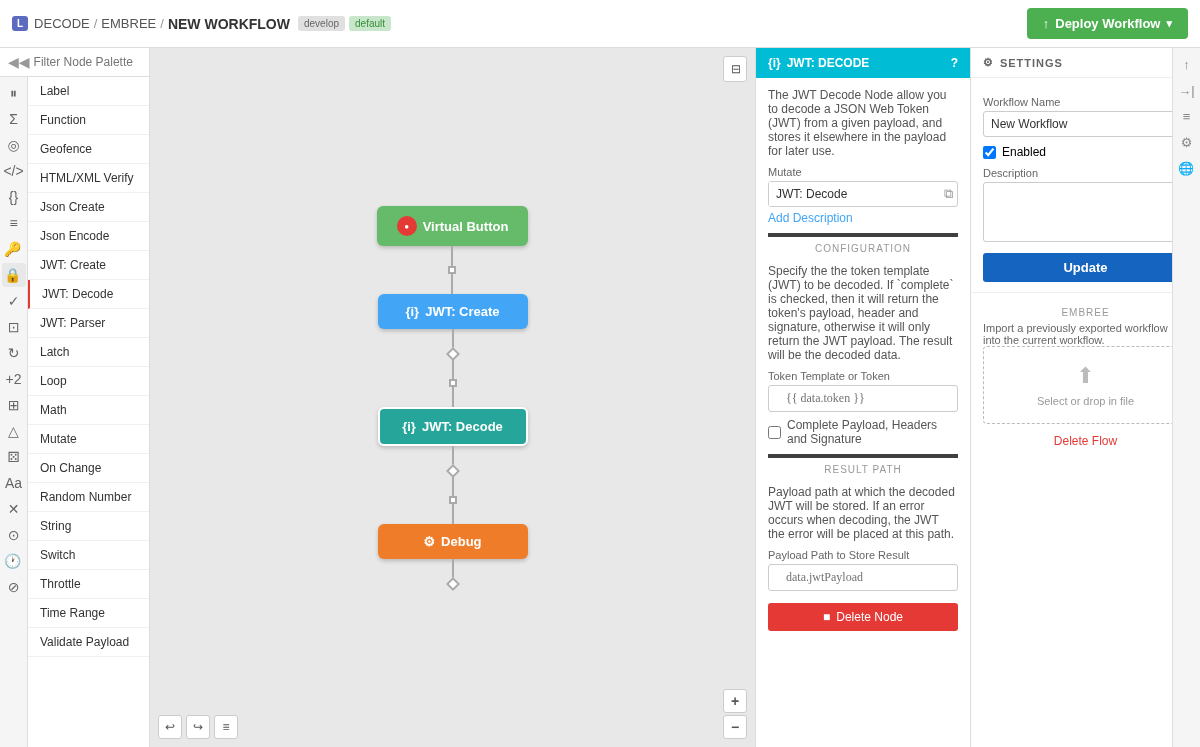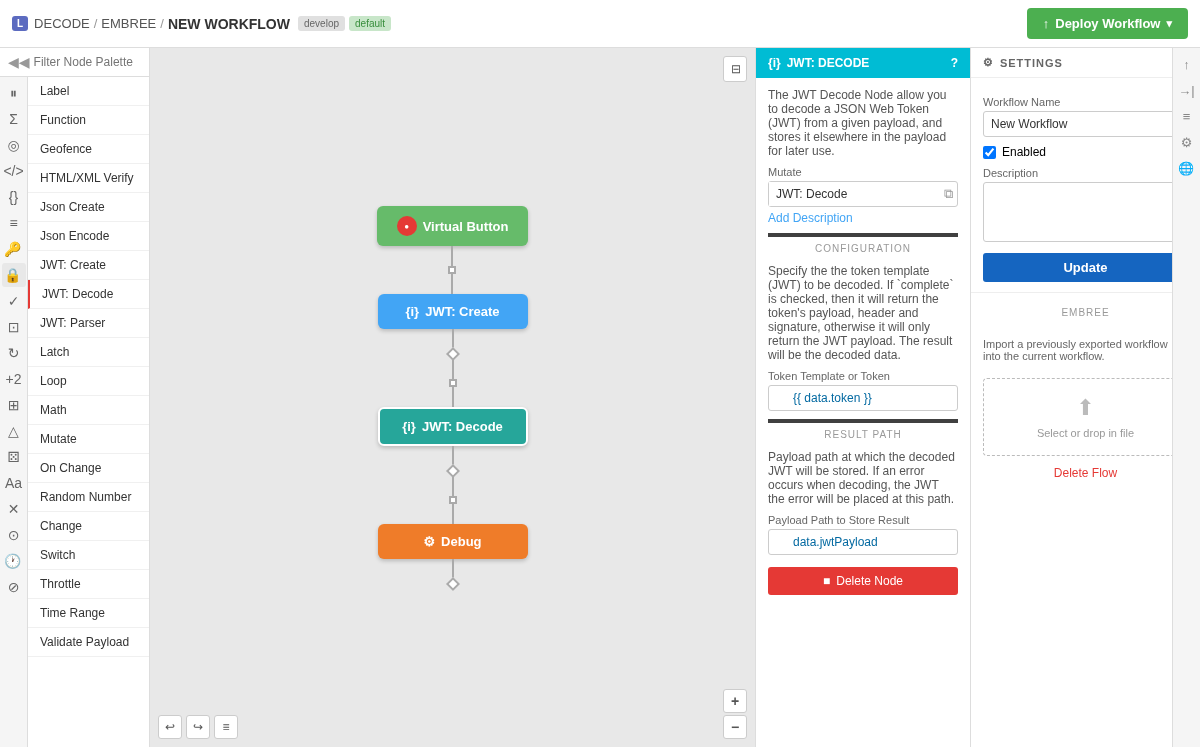--- a/index.html
+++ b/index.html
@@ -133,22 +133,22 @@
       padding: 8px 12px; background: #00bcd4; color: #fff; font-size: 12px; font-weight: bold;
     }
     .panel-header-title { display: flex; align-items: center; gap: 6px; }
     .panel-body { padding: 10px 12px; font-size: 12px; color: #555; }
     .panel-section-divider {
       text-align: center; font-size: 10px; color: #999; letter-spacing: 1px;
       padding: 6px 0; border-top: 4px solid #404040; margin: 8px 0 4px;
     }
     .panel-label { font-size: 11px; color: #666; margin-bottom: 3px; margin-top: 8px; }
     .panel-input {
-      width: 100%; border: 1px solid #ccc; border-radius: 3px; padding: 5px 24px;
-      font-size: 12px; color: #0369a1; outline: none;
+      width: 100%; border: 1px solid #ccc; border-radius: 3px; padding: 5px 17px;
+      font-size: 12px; color: #737373; outline: none; font-family: Liberation Serif, serif;
     }
     .add-description-link { color: #42a5f5; font-size: 12px; cursor: pointer; margin-top: 4px; display: block; }
     .checkbox-row { display: flex; align-items: center; gap: 6px; margin: 6px 0; font-size: 12px; }
     .delete-node-btn {
       background: #e53935; color: #fff; border: none; padding: 7px 16px;
       border-radius: 3px; cursor: pointer; font-size: 12px; margin-top: 12px; width: 100%;
       display: flex; align-items: center; justify-content: center; gap: 6px;
     }
 
     
@@ -173,21 +173,21 @@
       font-size: 12px; color: #333; outline: none; resize: vertical; min-height: 60px;
     }
     .enabled-row { display: flex; align-items: center; gap: 6px; margin: 8px 0; font-size: 12px; }
     .settings-update-btn {
       background: #1565c0; color: #fff; border: none; padding: 7px 16px;
       border-radius: 3px; cursor: pointer; font-size: 13px; font-weight: 600;
       margin-top: 8px; width: 100%;
     }
     .import-section { border-top: 1px solid #eee; padding: 10px 12px; }
     .import-title { font-size: 10px; color: #999; letter-spacing: 1px; text-align: center; padding: 4px 0; }
-    .import-desc { font-size: 11px; color: #666; margin: 16px 0; }
+    .import-desc { font-size: 11px; color: #666; margin: 0 0; }
     .import-drop-area {
       border: 1px dashed #bbb; border-radius: 4px; padding: 16px;
       text-align: center; color: #999; font-size: 11px; cursor: pointer;
       display: flex; flex-direction: column; align-items: center; gap: 6px;
     }
     .import-drop-icon { font-size: 22px; color: #bbb; }
     .delete-flow-link { color: #e53935; font-size: 12px; cursor: pointer; text-align: center; margin-top: 10px; display: block; }
     .right-icon-btn {
       width: 24px; height: 24px; display: flex; align-items: center; justify-content: center;
       color: #888; font-size: 13px; cursor: pointer; border-radius: 3px;
@@ -273,21 +273,21 @@
         <div class="palette-item">Json Encode</div>
         <div class="palette-item">JWT: Create</div>
         <div class="palette-item active">JWT: Decode</div>
         <div class="palette-item">JWT: Parser</div>
         <div class="palette-item">Latch</div>
         <div class="palette-item">Loop</div>
         <div class="palette-item">Math</div>
         <div class="palette-item">Mutate</div>
         <div class="palette-item">On Change</div>
         <div class="palette-item">Random Number</div>
-        <div class="palette-item">Change</div>
+        <div class="palette-item">String</div>
         <div class="palette-item">Switch</div>
         <div class="palette-item">Throttle</div>
         <div class="palette-item">Time Range</div>
         <div class="palette-item">Validate Payload</div>
       </div>
     </div>
   </div>
 
   <div class="canvas-area">
 
@@ -370,20 +370,24 @@
         <span class="copy-icon">⧉</span>
       </div>
       <a class="add-description-link">Add Description</a>
 
       <div class="panel-section-divider">CONFIGURATION</div>
       <p style="margin-bottom:8px;">Specify the the token template (JWT) to be decoded. If `complete` is checked, then it will return the token's payload, header and signature, otherwise it will only return the JWT payload. The result will be the decoded data.</p>
 
       <div class="panel-label">Token Template or Token</div>
       <input class="panel-input" value="{{ data.token }}" style="">
 
+      <div class="checkbox-row">
+        <input type="checkbox" style="">
+        <span>Complete Payload, Headers and Signature</span>
+      </div>
 
       <div class="panel-section-divider">RESULT PATH</div>
       <p style="margin-bottom:8px;">Payload path at which the decoded JWT will be stored. If an error occurs when decoding, the JWT the error will be placed at this path.</p>
 
       <div class="panel-label">Payload Path to Store Result</div>
       <input class="panel-input" value="data.jwtPayload" style="">
 
       <button class="delete-node-btn">
         <span>■</span>
         <span>Delete Node</span>

